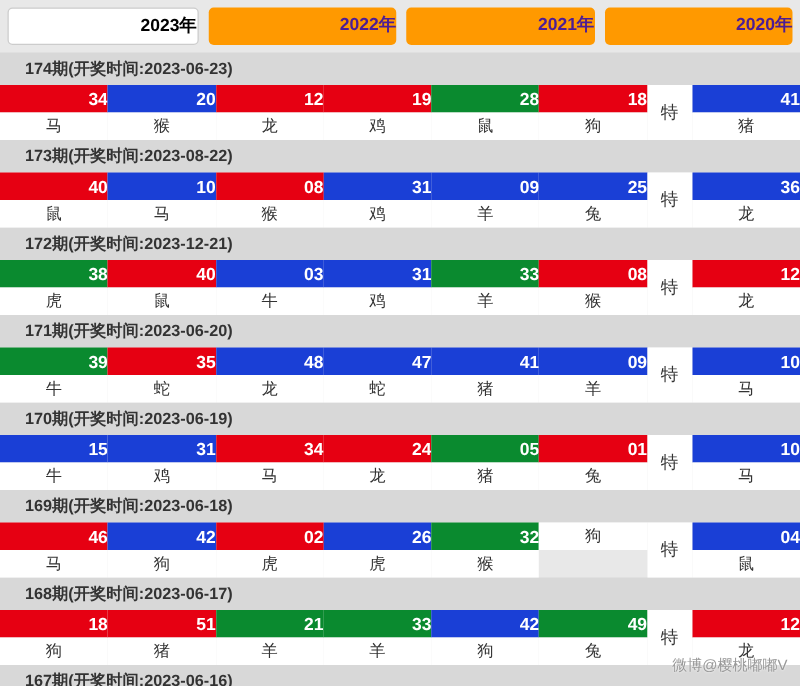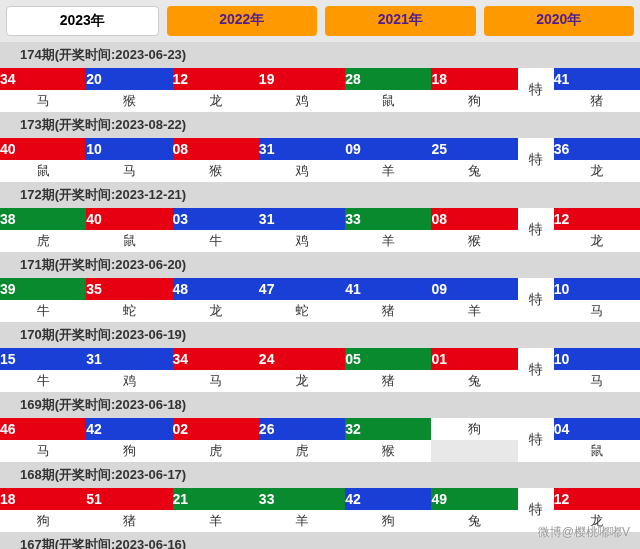--- a/index.html
+++ b/index.html
@@ -1,25 +1,25 @@
 <!DOCTYPE html>
 <html><head>
 <meta charset="utf-8">
 <style>
 *{box-sizing:border-box;margin:0;padding:0}
 body{font-family:Arial,"Microsoft YaHei",sans-serif;background:#e8e8e8;width:640px;font-size:13px}
 .tabs{display:flex;gap:8px;padding:6px;background:#e8e8e8}
-.tab{flex:1;text-align:center;padding:5px 0;border-radius:4px;font-weight:bold;font-size:14px;cursor:pointer}
+.tab{flex:1;text-align:right;padding:5px 0;border-radius:4px;font-weight:bold;font-size:14px;cursor:pointer}
 .tab.active{background:#fff;color:#000;border:1px solid #ccc}
 .tab.inactive{background:#ff9900;color:#4c1d95}
 .draw{background:#e8e8e8}
 .draw-header{background:#d8d8d8;padding:4px 20px;color:#333;font-weight:bold;font-size:13px}
 .row{display:flex;align-items:stretch}
 .cell{flex:1;display:flex;flex-direction:column}
-.num{color:#fff;font-weight:bold;text-align:left;padding:3px 0;font-size:14px}
+.num{color:#fff;font-weight:bold;text-align:right;padding:3px 0;font-size:14px}
 .zod{background:#fff;color:#333;text-align:center;padding:2px 0;font-size:13px}
 .te{flex:0 0 36px;display:flex;align-items:center;justify-content:center;background:#fff;color:#333;font-size:14px}
 .c-red .num{background:#e60012}
 .c-blue .num{background:#1a3fd6}
 .c-green .num{background:#0a8a2f}
 .watermark{position:fixed;right:10px;bottom:8px;color:#999;font-size:12px;text-shadow:0 0 2px #fff}
 </style>
 </head>
 <body>
 

